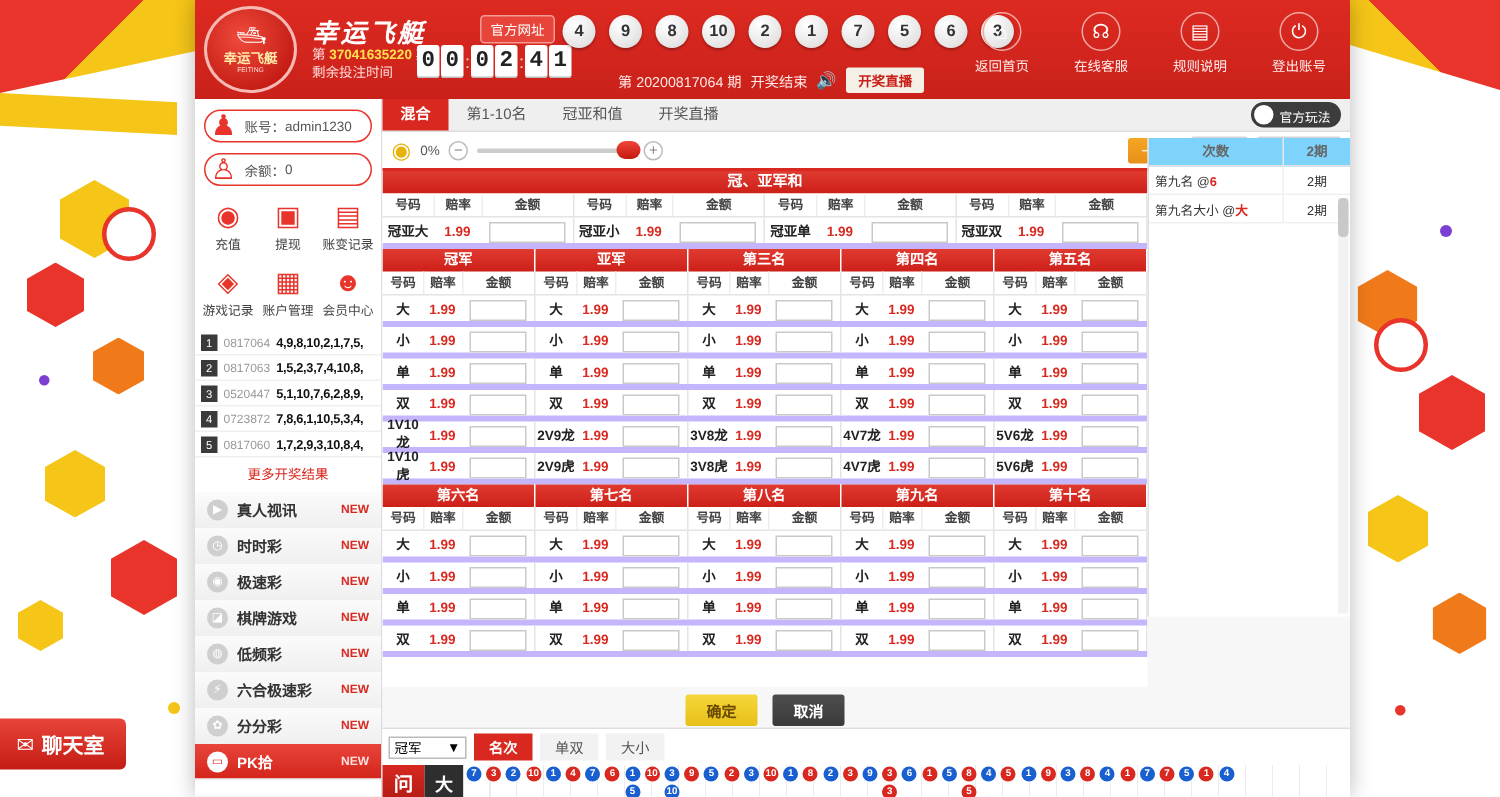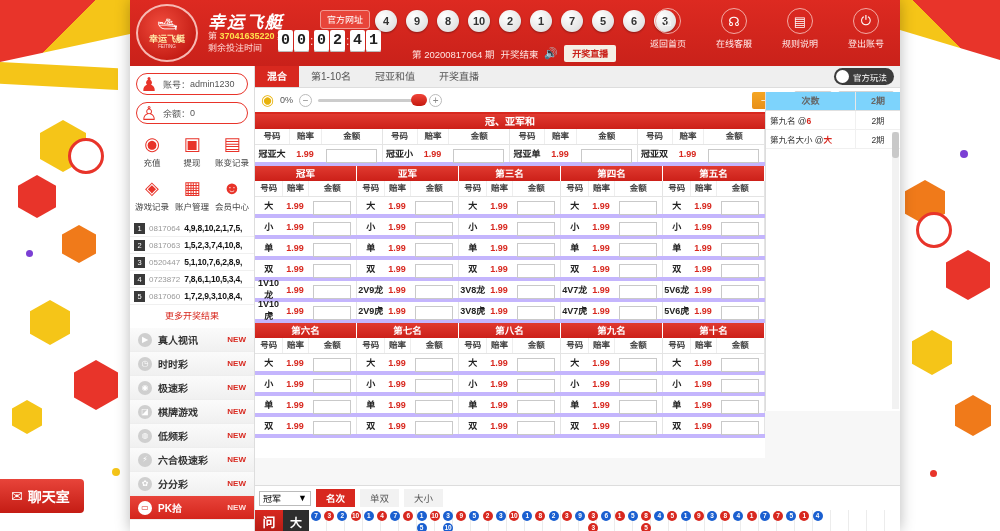--- a/index.html
+++ b/index.html
@@ -821,20 +821,24 @@
             </div>
             <div class="grp">
               <div class="nm">双</div>
               <div class="od">1.99</div>
               <div class="inp"><input style=""></div>
             </div>
           </div>
         </div>
     </div>
 
+    <div id="act-btns">
+      <span class="act ok">确定</span>
+      <span class="act cancel">取消</span>
+    </div>
 
     <div id="trend">
       <div id="trend-ctrl">
         <div class="sel">
           <span>冠军</span>
           <span>▼</span>
         </div>
         <span class="ttab on">名次</span>
         <span class="ttab">单双</span>
         <span class="ttab">大小</span>

